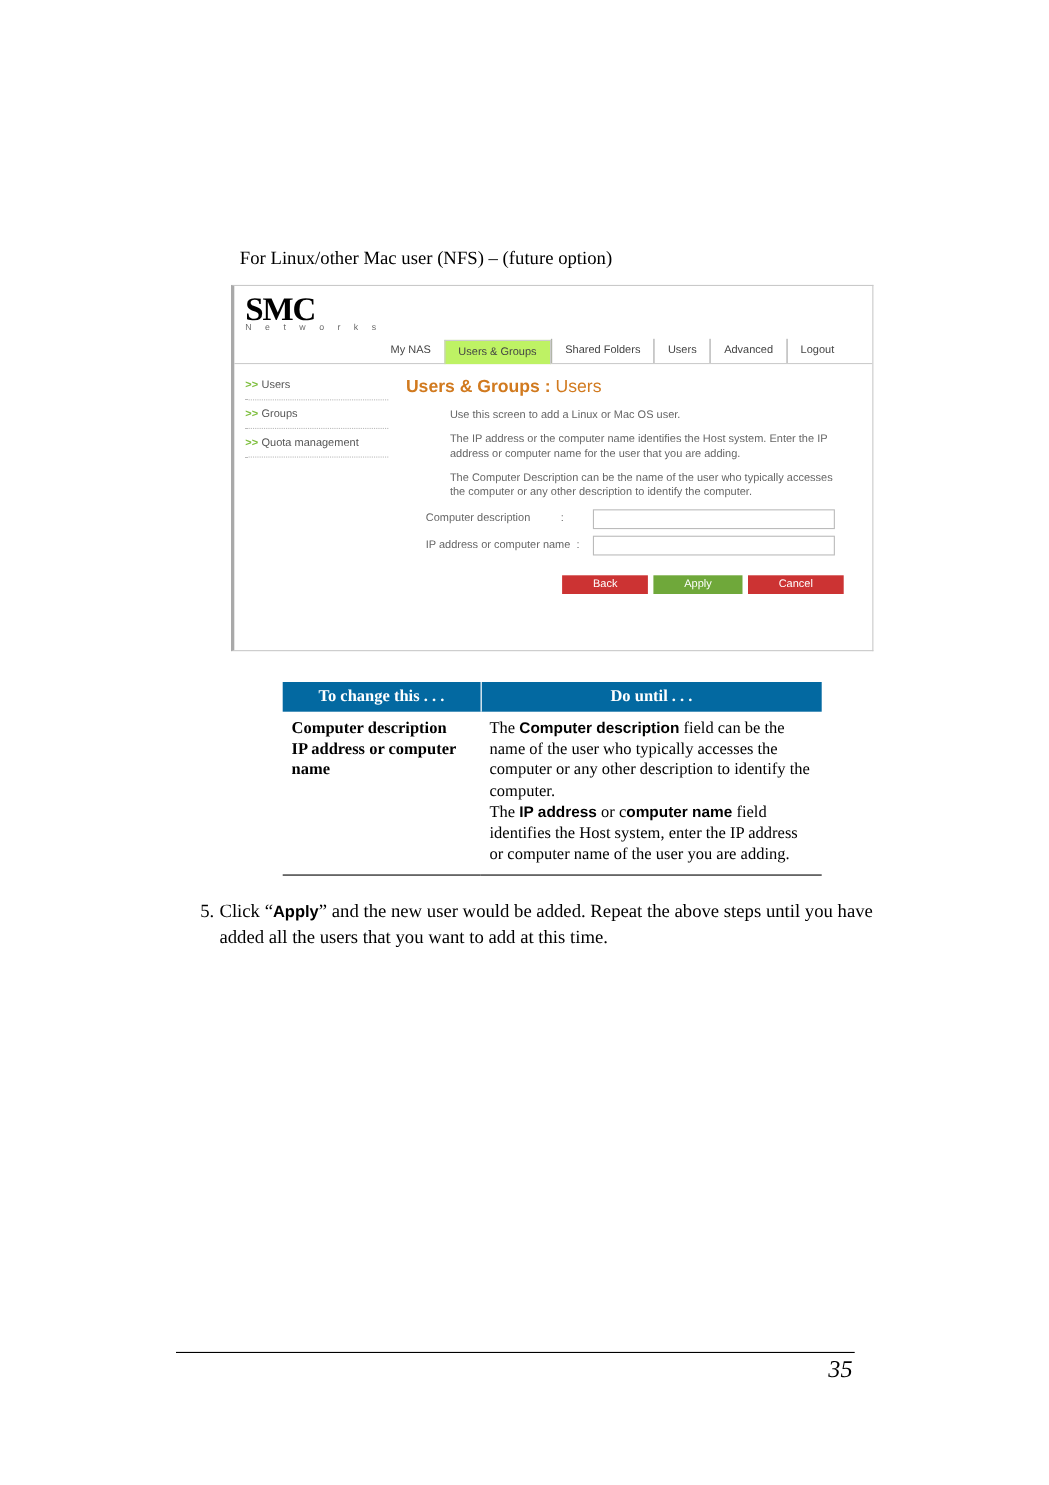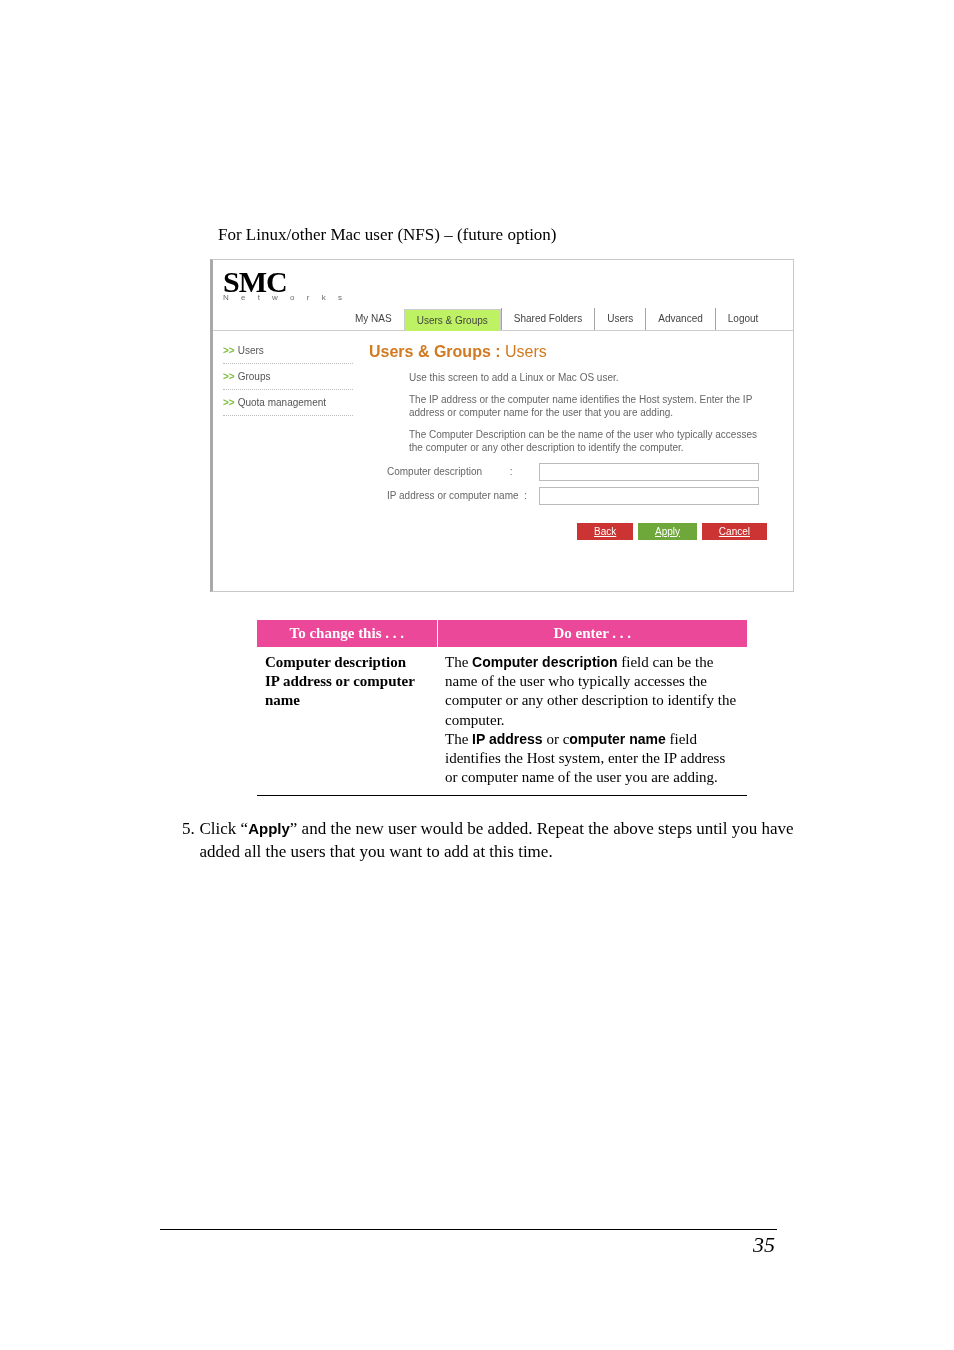--- a/index.html
+++ b/index.html
@@ -109,38 +109,37 @@
   }
   .btnrow {
     text-align: right;
     margin-top: 18px;
     padding-right: 6px;
   }
   .btn {
     display: inline-block;
     color: #fff;
     font-size: 10px;
-    padding: 3px 17px;
+    padding: 3px 28px;
     margin-left: 2px;
     border: none;
     cursor: pointer;
-    text-decoration: underline;
   }
   .btn.red { background: #c33; }
   .btn.green { background: #6fa83a; }
 
   
   .help-table {
     width: 490px;
     margin: 0 auto 22px auto;
     border-collapse: collapse;
     font-size: 15px;
   }
   .help-table thead th {
-    background: #ec4899;
+    background: #0369a1;
     color: #fff;
     font-family: "Times New Roman", serif;
     font-weight: bold;
     padding: 5px 8px;
     text-align: center;
     font-size: 15px;
   }
   .help-table thead th:first-child { width: 180px; border-right: 1px solid #fff; }
   .help-table td {
     vertical-align: top;
@@ -232,21 +231,21 @@
           <button class="btn red">Cancel</button>
         </div>
       </div>
     </div>
   </div>
 
   <table class="help-table">
     <thead>
       <tr>
         <th>To change this . . .</th>
-        <th>Do enter . . .</th>
+        <th>Do until . . .</th>
       </tr>
     </thead>
     <tbody>
       <tr>
         <td class="left" style="white-space:pre-line">Computer description
 IP address or computer name</td>
         <td>
           <span>The </span><span class="bold">Computer description</span><span> field can be the name of the user who typically accesses the computer or any other description to identify the computer.</span><br>
           <span>The </span><span class="bold">IP address</span><span> or c</span><span class="bold">omputer name</span><span> field identifies the Host system, enter the IP address or computer name of the user you are adding.</span>
         </td>

